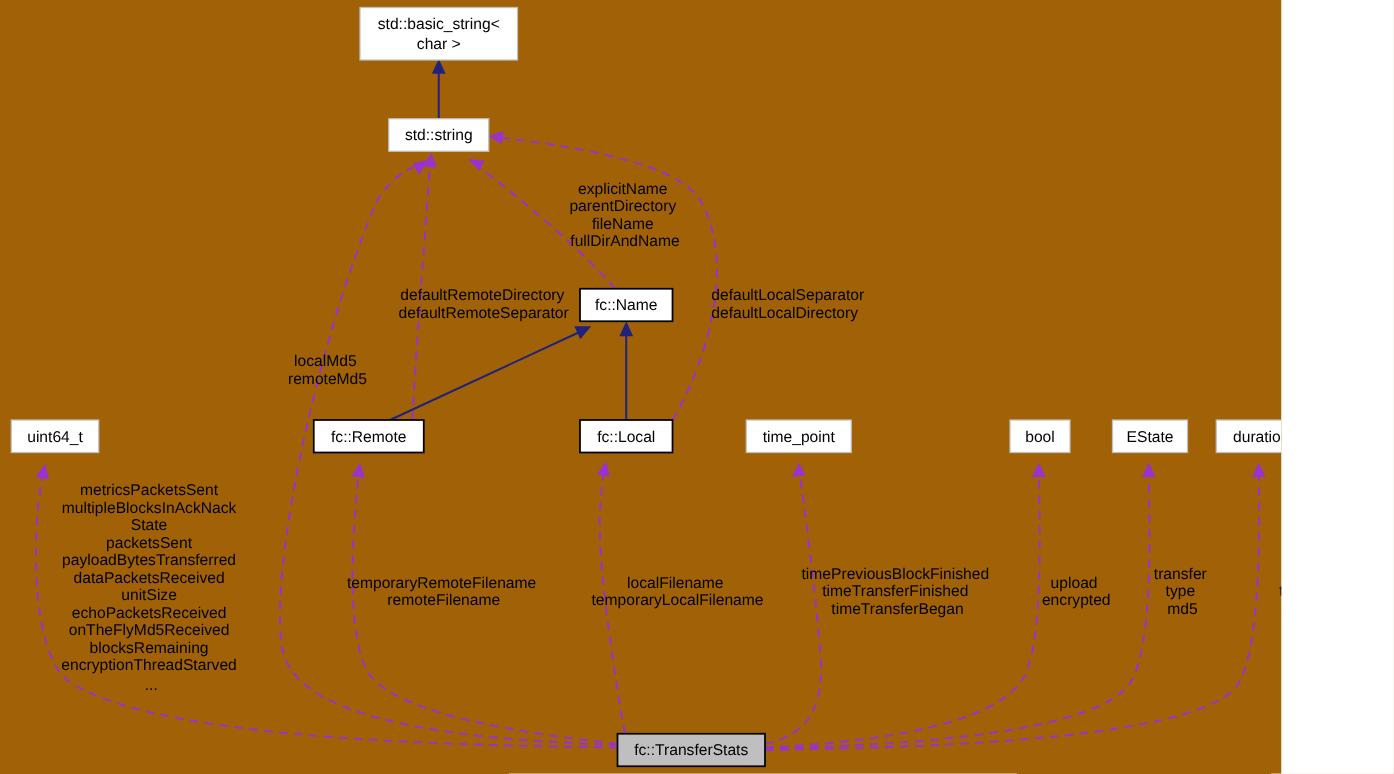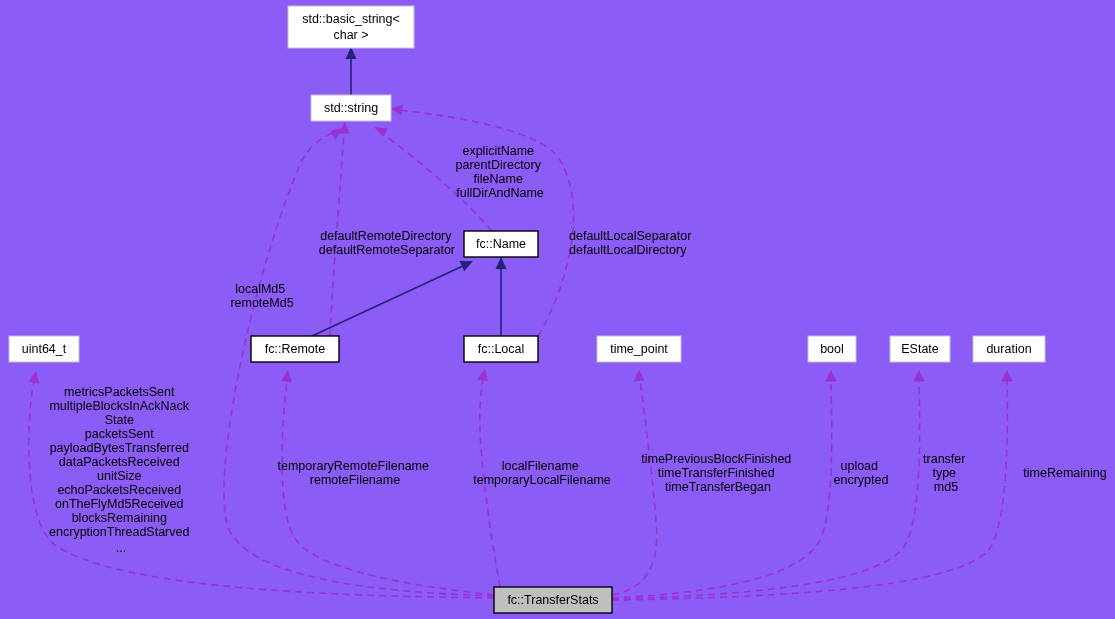--- a/index.html
+++ b/index.html
@@ -2,23 +2,23 @@
 <html><head>
 <meta charset="utf-8">
 <style>
   html, body {
     margin: 0;
     padding: 0;
     background: #ffffff;
   }
   #diagram-root {
     position: relative;
-    width: 1115px;
+    width: 1025px;
     height: 619px;
-    background: #8b5cf6;
+    background: #a16207;
     font-family: "Liberation Sans", sans-serif;
     overflow: hidden;
   }
   svg#uml-canvas {
     position: absolute;
     left: 0;
     top: 0;
     width: 1115px;
     height: 619px;
     display: block;

